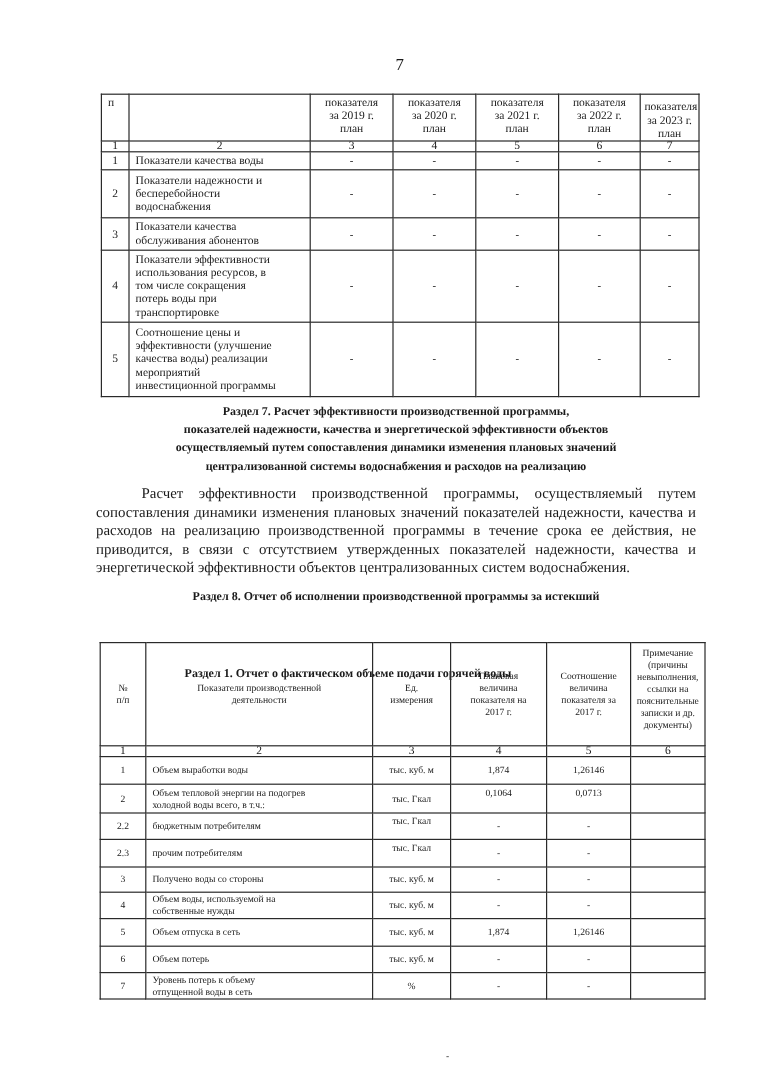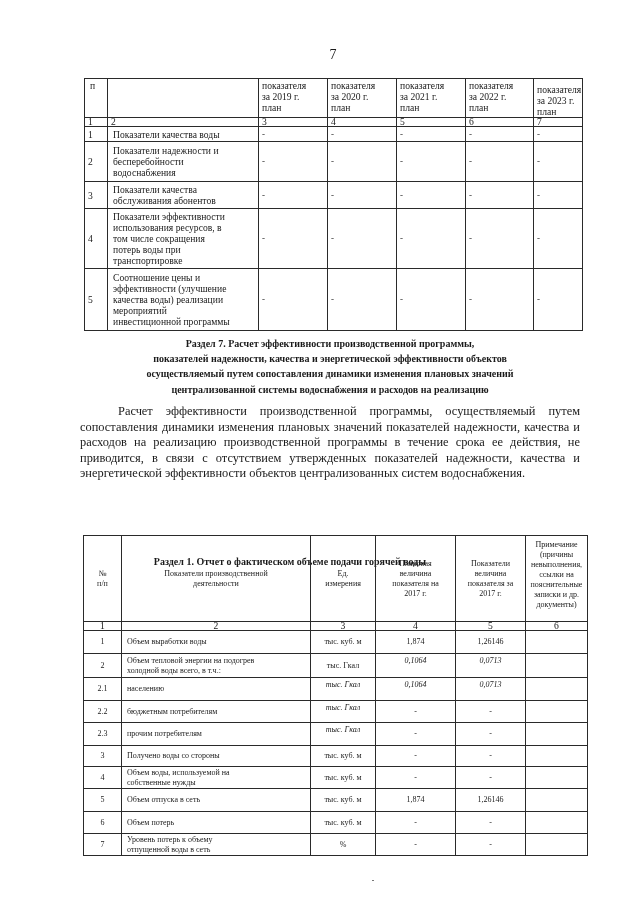--- a/index.html
+++ b/index.html
@@ -3,27 +3,27 @@
 <meta charset="utf-8">
 <style>
   html, body { margin: 0; padding: 0; background: #ffffff; }
   body { width: 640px; height: 905px; position: relative; overflow: hidden;
          font-family: "Liberation Serif", "DejaVu Serif", serif; color: #1a1a1a; }
   .abs { position: absolute; }
   .page-num { left: 0; width: 666px; top: 47px; text-align: center; font-size: 14px; }
   table { border-collapse: collapse; position: absolute; table-layout: fixed; }
   td { border: 1px solid #2a2a2a; padding: 0 3px; vertical-align: middle; }
   .t1 { left: 84px; top: 78px; width: 498px; font-size: 9.6px; line-height: 11px; }
-  .t1 td { }
+  .t1 td { text-align: center; }
   .t1 td.name { text-align: left; padding-left: 5px; }
   .t1 .hdr td { vertical-align: top; padding-top: 1px; }
   .t2 { left: 83px; top: 535px; width: 504px; font-size: 8px; line-height: 10px; font-family: "Liberation Serif", serif; }
   .t2 td { text-align: center; }
   .t2 td.name { text-align: left; padding-left: 5px; }
-  .t2 td.top { vertical-align: top; padding-top: 2px; font-style: italic; }
+  .t2 td.top { vertical-align: top; padding-top: 2px; }
   .numrow td { font-size: 9.6px; line-height: 8px; }
   .heading { left: 60px; width: 540px; text-align: center; font-weight: bold; font-size: 10px; line-height: 15.2px; }
   .para { left: 80px; width: 500px; font-size: 12.4px; line-height: 15.6px; text-align: justify; }
   .para .indent { display: inline-block; width: 38px; }
   .dash { font-size: 9px; }
   .dot { left: 372px; top: 880px; width: 2px; height: 1px; background: #777; }
 </style>
 </head>
 <body>
 
@@ -150,20 +150,21 @@
 <div class="abs heading" style="top:336px">
   <div>Раздел 7. Расчет эффективности производственной программы,</div>
   <div>показателей надежности, качества и энергетической эффективности объектов</div>
   <div>осуществляемый путем сопоставления динамики изменения плановых  значений</div>
   <div>централизованной системы водоснабжения и расходов на реализацию</div>
 </div>
 
 <div class="abs para" style="top:404px"><span class="indent"></span><span>Расчет эффективности производственной программы, осуществляемый путем сопоставления динамики изменения плановых значений показателей надежности, качества и расходов на реализацию производственной программы в течение срока ее действия, не приводится, в связи с отсутствием утвержденных показателей надежности, качества и энергетической эффективности объектов централизованных систем водоснабжения.</span></div>
 
 <div class="abs heading" style="top:490px">
+  <div>Раздел 8. Отчет об исполнении производственной программы за истекший</div>
 </div>
 <div class="abs heading" style="top:554px;left:40px;width:500px">Раздел 1. Отчет о фактическом объеме подачи горячей воды</div>
 
 <table class="t2">
   <colgroup>
     <col style="width:38px">
       <col style="width:189px">
       <col style="width:65px">
       <col style="width:80px">
       <col style="width:70px">
@@ -183,21 +184,21 @@
           <div>Ед.</div>
           <div>измерения</div>
         </td>
     <td>
           <div>Плановая</div>
           <div>величина</div>
           <div>показателя на</div>
           <div>2017 г.</div>
         </td>
     <td>
-          <div>Показатели</div>
+          <div>Соотношение</div>
           <div>величина</div>
           <div>показателя за</div>
           <div>2017 г.</div>
         </td>
     <td style="vertical-align:top;padding-top:4px">
           <div>Примечание</div>
           <div>(причины</div>
           <div>невыполнения,</div>
           <div>ссылки на</div>
           <div>пояснительные</div>
@@ -230,30 +231,20 @@
     <td class="name">
           <div>Объем тепловой энергии на подогрев</div>
           <div>холодной воды всего, в т.ч.:</div>
         </td>
     <td>тыс. Гкал</td>
     <td class="top">0,1064</td>
     <td class="top">0,0713</td>
     <td></td>
   </tr>
 
-  <tr style="height:23px">
-    <td>2.1</td>
-    <td class="name">
-          <div>населению</div>
-        </td>
-    <td class="top">тыс. Гкал</td>
-    <td class="top">0,1064</td>
-    <td class="top">0,0713</td>
-    <td></td>
-  </tr>
 
   <tr style="height:22px">
     <td>2.2</td>
     <td class="name">
           <div>бюджетным потребителям</div>
         </td>
     <td class="top">тыс. Гкал</td>
     <td>-</td>
     <td>-</td>
     <td></td>

